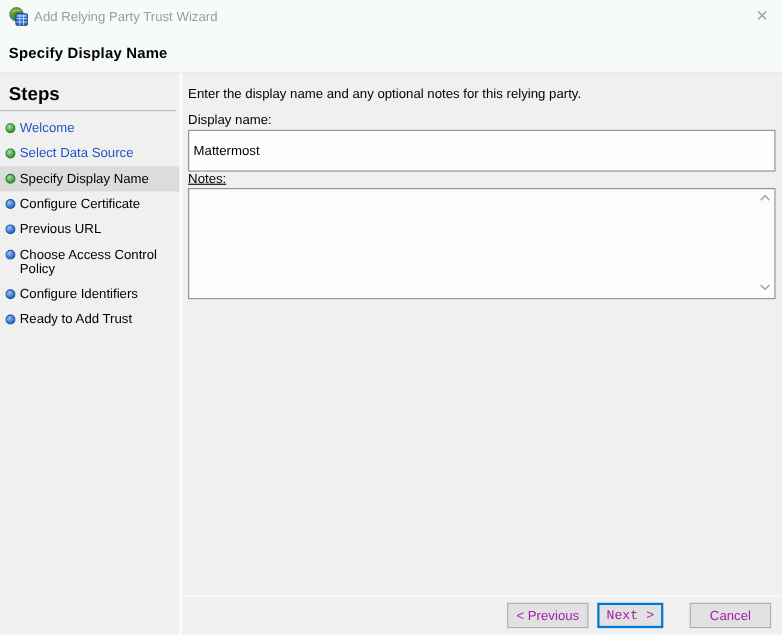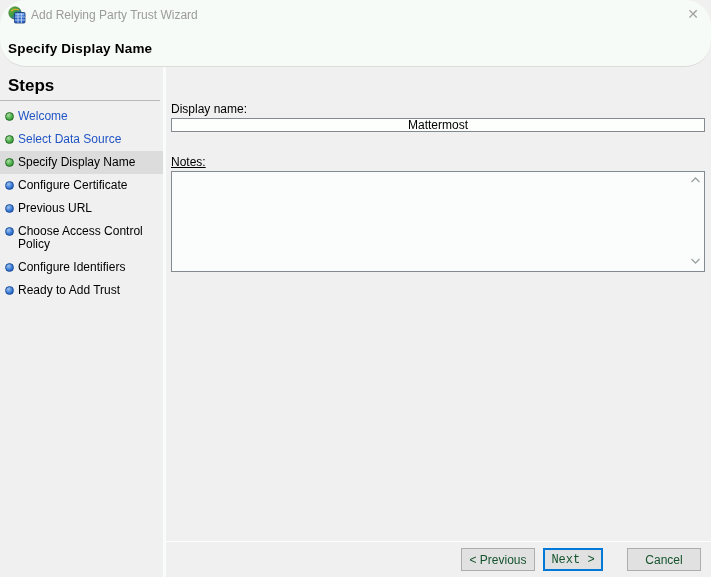--- a/index.html
+++ b/index.html
@@ -4,21 +4,21 @@
 <style>
   html,body { margin:0; padding:0; background:#fff; }
   .dialog {
     position:relative; width:711px; height:577px; overflow:hidden;
     background:#f0f0f0; color:#000;
     font-family:"Liberation Sans", sans-serif; font-size:12px;
   }
   
   .top {
     position:absolute; left:0; top:0; right:0; height:67px;
-    background:#f7fbf8; border-bottom:1px solid #dadcda; box-sizing:border-box;border-radius:26px;
+    background:#f7fbf8; border-bottom:1px solid #dadcda; box-sizing:border-box;
   }
   .titlebar { position:absolute; left:0; top:0; right:0; height:28px; }
   .wizard-icon { position:absolute; left:8px; top:6px; width:18px; height:18px; }
   .title-text {
     position:absolute; left:31px; top:8px;
     color:#9b9b9b; font-size:12px; white-space:nowrap;
   }
   .close-btn {
     position:absolute; right:8px; top:4px; width:20px; height:20px;
     text-align:center; line-height:20px; font-size:14px; color:#a3a3a3;
@@ -57,25 +57,24 @@
     border:1px solid #1c4f9c;
   }
   .step.completed { color:#2155c4; }
   .step.current { background:#dcdcdc; color:#000; }
   .step.upcoming { color:#000; }
   
   .main { position:relative; flex:1; background:#f0f0f0; }
   .intro-text { position:absolute; left:5px; top:11px; white-space:nowrap; }
   .lbl-display { position:absolute; left:5px; top:35px; }
   .display-input {
-    position:absolute; left:5px; top:51px; width:534px; height:14px;
+    position:absolute; left:5px; top:51px; width:534px; height:38px;
     box-sizing:border-box; border:1px solid #848b90; background:#fcfffc;
     font:12px "Liberation Sans", sans-serif; color:#000; padding:2px 4px;
     outline:none;
-    text-align:center;
   }
   .lbl-notes { position:absolute; left:5px; top:88px;text-decoration:underline; }
   .notes-wrap {
     position:absolute; left:5px; top:104px; width:534px; height:101px;
     box-sizing:border-box; border:1px solid #848b90; background:#fafdfb;
   }
   .notes-area {
     position:absolute; left:0; top:0; width:calc(100% - 18px); height:100%;
     border:none; background:transparent; resize:none; outline:none;
     font:12px "Liberation Sans", sans-serif; padding:2px 4px; box-sizing:border-box;
@@ -83,21 +82,21 @@
   .notes-scrollbar { position:absolute; right:1px; top:1px; bottom:1px; width:16px; }
   .scroll-arrow { position:absolute; left:0; width:16px; height:16px; cursor:pointer; }
   .scroll-arrow svg { display:block; margin:4px auto 0; }
   .scroll-up { top:0; }
   .scroll-down { bottom:0; }
   .btn-separator {
     position:absolute; left:0; right:0; top:474px; height:1px; background:#fdfdfd;
   }
   .btn {
     position:absolute; top:481px; height:23px; box-sizing:border-box;
-    background:#e1e1e1; border:1px solid #adadad; color:#14532d;
+    background:#e1e1e1; border:1px solid #adadad; color:#a21caf;
     font:12px "Liberation Sans", sans-serif; text-align:center; padding:0;
     cursor:pointer;
   }
   .btn-previous { left:295px; width:74px; }
   .btn-next { left:377px; width:60px; border:2px solid #0078d7;font-family:Liberation Mono, monospace; }
   .btn-cancel { left:461px; width:74px; }
 </style>
 </head>
 <body>
 
@@ -165,20 +164,21 @@
     <span>Configure Identifiers</span>
   </li>
           <li class="step upcoming">
     <span class="bullet"></span>
     <span>Ready to Add Trust</span>
   </li>
         </ul>
     </div>
 
     <div class="main">
+      <div class="intro-text">Enter the display name and any optional notes for this relying party.</div>
 
       <div class="lbl-display">Display name:</div>
       <input class="display-input" type="text" value="Mattermost" style="">
 
       <div class="lbl-notes">Notes:</div>
       <div class="notes-wrap">
         <textarea class="notes-area" style=""></textarea>
         <div class="notes-scrollbar">
           <div class="scroll-arrow scroll-up">
             <svg width="9" height="6" viewBox="0 0 9 6">

